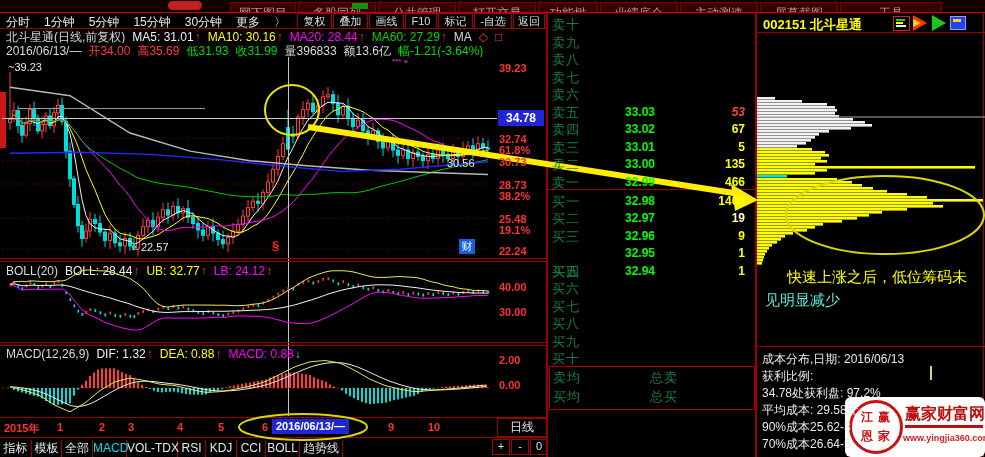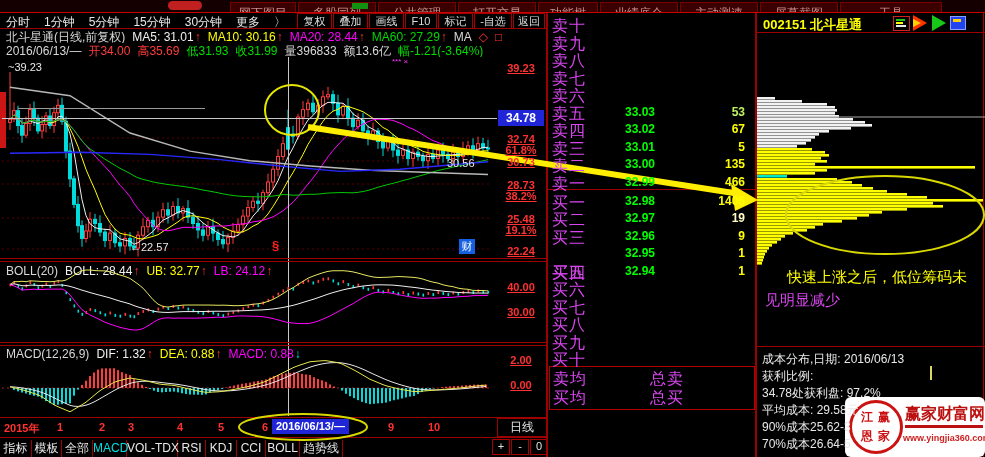--- a/index.html
+++ b/index.html
@@ -6,23 +6,23 @@
   #stage{position:relative;width:985px;height:457px;background:#000;overflow:hidden;
          font-family:"Liberation Sans","DejaVu Sans",sans-serif;}
   .abs{position:absolute;}
   .hl{position:absolute;background:#9c0000;height:1px;}
   .vl{position:absolute;background:#9c0000;width:1px;}
   .redtxt{color:#ff3232;font-size:11px;font-weight:bold;}
   .tok{display:inline-block;margin-right:7px;font-size:12px;white-space:nowrap;}
   .tab{display:inline-block;color:#e8e8e8;font-size:12px;margin-right:14px;cursor:default;}
   .btn{position:absolute;top:13px;height:14px;border:1px solid #a80000;color:#dcdcdc;
        font-size:11px;text-align:center;line-height:14px;background:#000;}
-  .axlab{position:absolute;left:499px;width:44px;text-align:center;color:#ff3232;
-         font-size:11px;font-weight:bold;text-decoration:underline;}
-  .obrow-label{color:#d946ef;font-size:16px;letter-spacing:1px;}
+  .axlab{position:absolute;left:499px;width:44px;text-align:left;color:#ff3232;
+         font-size:11px;font-weight:bold;}
+  .obrow-label{color:#15803d;font-size:13px;letter-spacing:1px;}
   .menuitem{display:inline-block;height:20px;line-height:20px;background:#3a0000;
             border:1px solid #7a0000;color:#c89090;font-size:12px;text-align:center;
             vertical-align:top;margin-right:4px;}
   .bt-cell{display:inline-block;height:17px;line-height:17px;border-right:1px solid #9c0000;
            font-size:12px;text-align:center;}
   .zoombox{position:absolute;width:16px;height:14px;border:1px solid #a80000;color:#e0e0e0;
            font-size:11px;text-align:center;line-height:13px;}
   .statline{position:absolute;left:762px;color:#e8e8e8;font-size:12px;white-space:nowrap;}
   svg{display:block;}
 </style>
@@ -636,21 +636,21 @@
         <rect x="0" y="217" width="10" height="2.6" fill="#ffff00"></rect>
         <rect x="0" y="220" width="8" height="2.6" fill="#ffff00"></rect>
         <rect x="0" y="223" width="7" height="2.6" fill="#ffff00"></rect>
         <rect x="0" y="226" width="6" height="2.6" fill="#ffff00"></rect>
         <rect x="0" y="229" width="5" height="2.6" fill="#ffff00"></rect>
         <line x1="0" y1="84" x2="228" y2="84" stroke="#a8a8a8" stroke-width="1"></line>
       </svg>
   </div>
 
   <div class="abs" style="left:787px;top:268px;color:#ffff00;font-size:15px;white-space:nowrap;">快速上涨之后，低位筹码未</div>
-  <div class="abs" style="left:765px;top:291px;color:#d946ef;font-size:15px;">见明显减少</div>
+  <div class="abs" style="left:765px;top:291px;color:#5eead4;font-size:15px;">见明显减少</div>
 
   <div class="hl" style="left:757px;top:346px;width:228px;"></div>
   <div id="statlines"></div>
   <div class="abs" style="left:930px;top:366px;width:2px;height:14px;background:#d8d860;"></div>
 
   <div class="abs" style="left:845px;top:397px;width:140px;height:60px;background:#fff;border-radius:6px;">
     <div class="abs" style="left:4px;top:3px;width:48px;height:48px;border:3px solid #cc1111;border-radius:50%;
                 background:#fff;color:#cc1111;font-size:12px;font-weight:bold;">
       <span class="abs" style="left:9px;top:6px;">江</span>
       <span class="abs" style="left:26px;top:6px;">赢</span>
@@ -702,21 +702,21 @@
     </div>
     <div style="position: absolute; left: 549px; top: 67.65px; width: 206px; height: 17px;">
       <span class="obrow-label" style="position: absolute; left: 3px; top: 1px;">卖七</span>
     </div>
     <div style="position: absolute; left: 549px; top: 85.2px; width: 206px; height: 17px;">
       <span class="obrow-label" style="position: absolute; left: 3px; top: 1px;">卖六</span>
     </div>
     <div style="position: absolute; left: 549px; top: 102.75px; width: 206px; height: 17px;">
       <span class="obrow-label" style="position: absolute; left: 3px; top: 1px;">卖五</span>
       <span style="position: absolute; left: 66px; top: 2px; width: 50px; text-align: center; color: rgb(0, 255, 0); font-size: 12px; font-weight: bold;">33.03</span>
-      <span style="position: absolute; right: 10px; top: 2px; color: #bef264; font-size: 12px; font-weight: bold;">53</span>
+      <span style="position: absolute; right: 10px; top: 2px; color: #ef4444; font-size: 12px; font-weight: bold; font-style: italic;">53</span>
     </div>
     <div style="position: absolute; left: 549px; top: 120.3px; width: 206px; height: 17px;">
       <span class="obrow-label" style="position: absolute; left: 3px; top: 1px;">卖四</span>
       <span style="position: absolute; left: 66px; top: 2px; width: 50px; text-align: center; color: rgb(0, 255, 0); font-size: 12px; font-weight: bold;">33.02</span>
       <span style="position: absolute; right: 10px; top: 2px; color: rgb(255, 255, 0); font-size: 12px; font-weight: bold;">67</span>
     </div>
     <div style="position: absolute; left: 549px; top: 137.85px; width: 206px; height: 17px;">
       <span class="obrow-label" style="position: absolute; left: 3px; top: 1px;">卖三</span>
       <span style="position: absolute; left: 66px; top: 2px; width: 50px; text-align: center; color: rgb(0, 255, 0); font-size: 12px; font-weight: bold;">33.01</span>
       <span style="position: absolute; right: 10px; top: 2px; color: rgb(255, 255, 0); font-size: 12px; font-weight: bold;">5</span>

